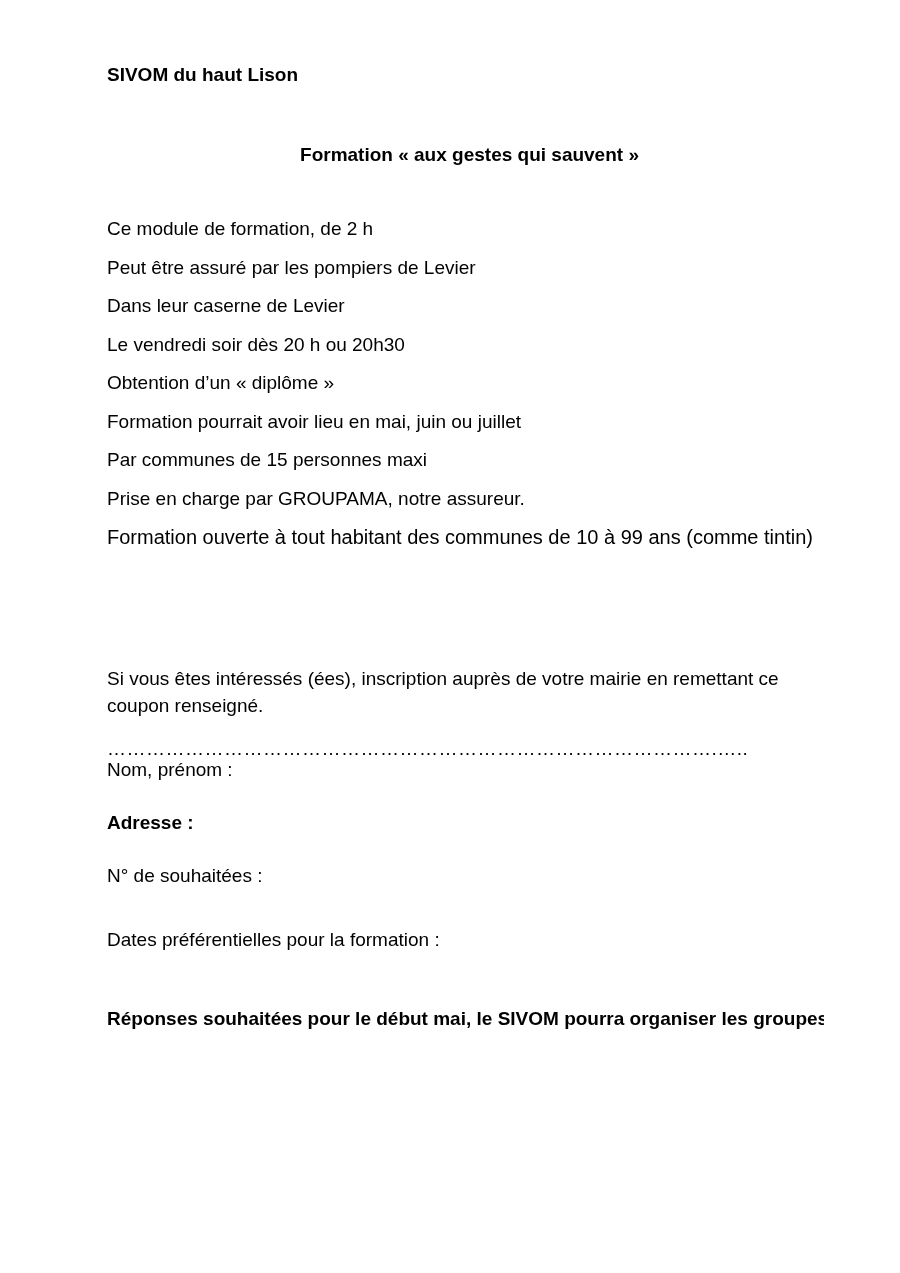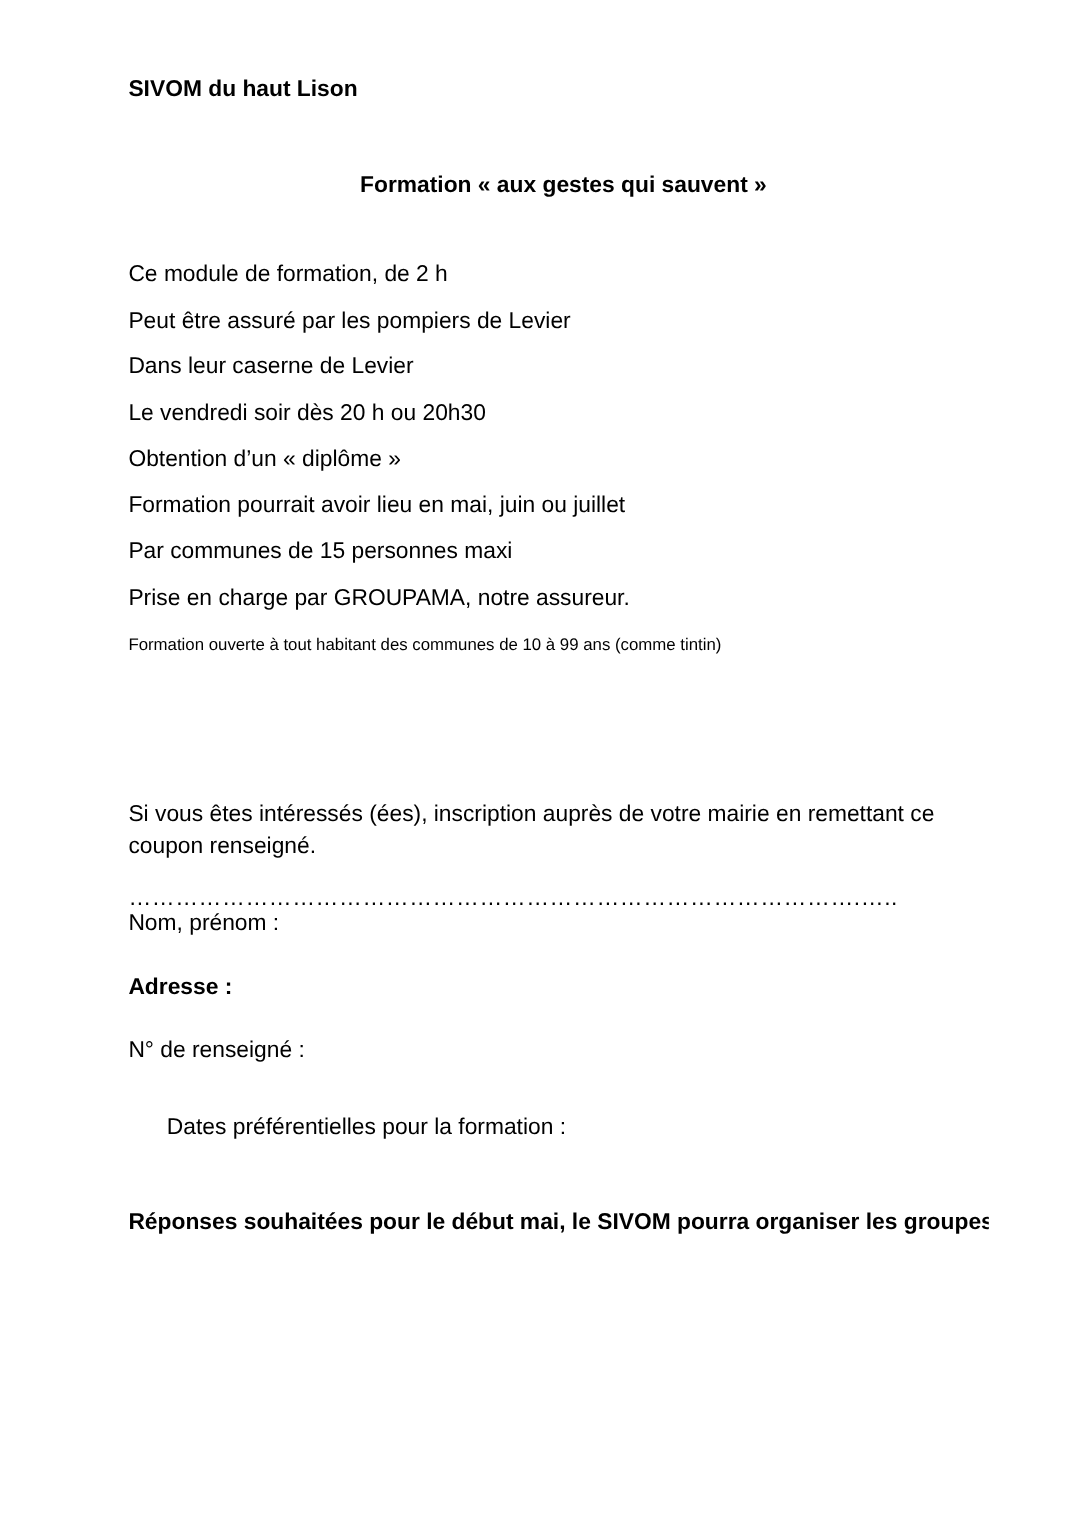--- a/index.html
+++ b/index.html
@@ -37,42 +37,42 @@
   }
   .body-block {
     margin-top: 44px;
   }
   .body-line {
     line-height: 38.5px;
     font-weight: normal;
   }
   .body-line .b { font-weight: normal; margin-top: 47px; }
   .fine-print {
-    font-size: 14px;
+    font-size: 20px;
     line-height: 38.5px;
   }
   .coupon-intro {
     margin-top: 108px;
     line-height: 27px;
   }
   .dotted-separator {
     margin-top: 20px;
     line-height: 20px;
     letter-spacing: 0.5px;
     white-space: nowrap;
     overflow: hidden;
   }
   .field {
     line-height: 22px;
   }
   .field-nom { margin-top: 0px; }
   .field-adresse { margin-top: 31px; font-weight: bold; }
   .field-naissance { margin-top: 30px; }
   .field-telephone { margin-top: 31px; }
-  .field-dates { margin-top: 42px; margin-left: 32px; }
+  .field-dates { margin-top: 42px; }
   .footer-note {
     margin-top: 54px;
     font-weight: bold;
     line-height: 27px;
   }
 </style>
 </head>
 <body>
 
 <div class="page">
@@ -93,19 +93,19 @@
       <p class="body-line"><span>Prise en charge par GROUPAMA, notre assureur.</span><span class="b"></span><span></span></p>
       <p class="fine-print">Formation ouverte à tout habitant des communes de 10 à 99 ans (comme tintin)</p>
     </div>
 
     <p class="coupon-intro">Si vous êtes intéressés (ées), inscription auprès de votre mairie en remettant ce coupon renseigné.</p>
 
     <p class="dotted-separator">………………………………………………………………………………….…..</p>
 
     <p class="field field-nom">Nom, prénom :</p>
     <p class="field field-adresse">Adresse :</p>
-    <p class="field field-telephone">N° de renseigné :</p>
+    <p class="field field-telephone">N° de souhaitées :</p>
     <p class="field field-dates">Dates préférentielles pour la formation :</p>
 
     <p class="footer-note">Réponses souhaitées pour le début mai, le SIVOM pourra organiser les groupes</p>
 
   </div>
 </div>
 
 </body></html>

